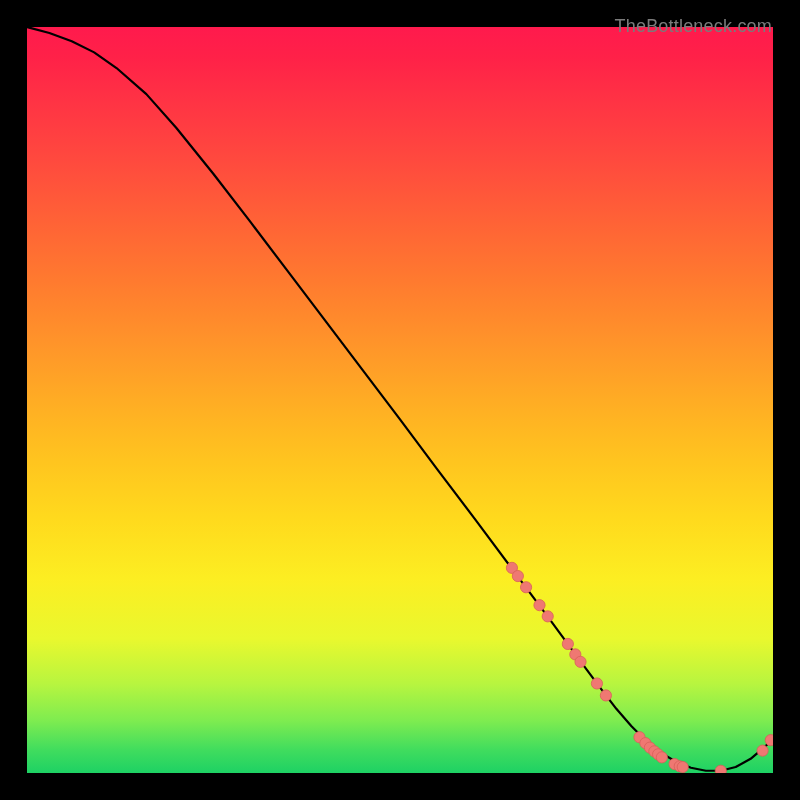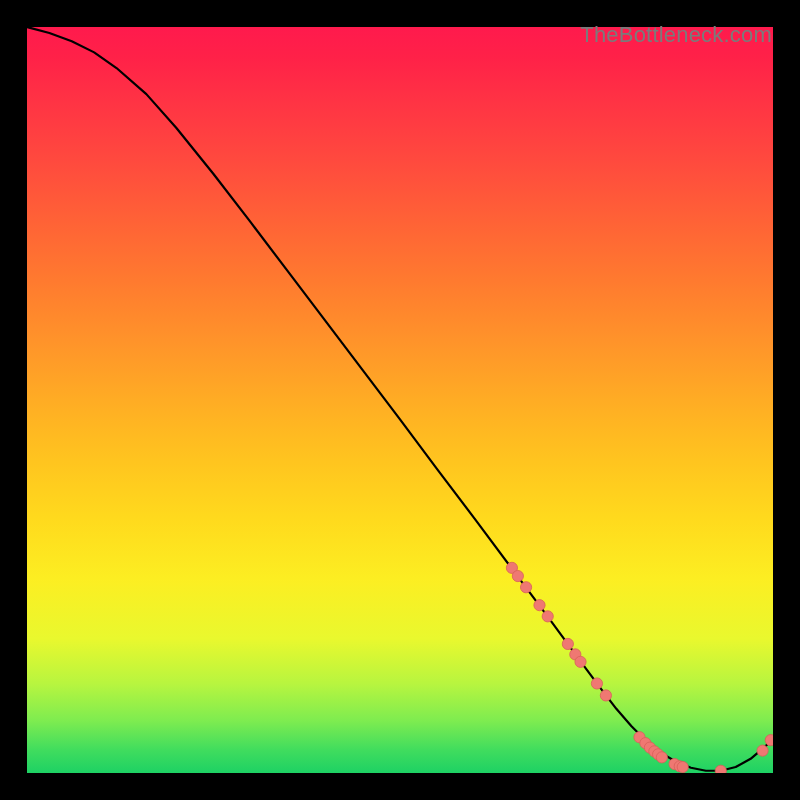--- a/index.html
+++ b/index.html
@@ -39,24 +39,24 @@
       #fcee22 74%,
       #e9f82e 82%,
       #b8f53f 88%,
       #7eec50 93%,
       #3fdc5e 97%,
       #1ed164 100%
     );
   }
   .watermark {
     position: absolute;
-    top: 22px;
+    top: 16px;
     right: 28px;
     color: #7b7b7b;
-    font-size: 22px;
+    font-size: 18px;
     letter-spacing: 0.2px;
     user-select: none;
   }
   svg.overlay {
     position: absolute;
     left: 27px;
     top: 27px;
     width: 746px;
     height: 746px;
   }

